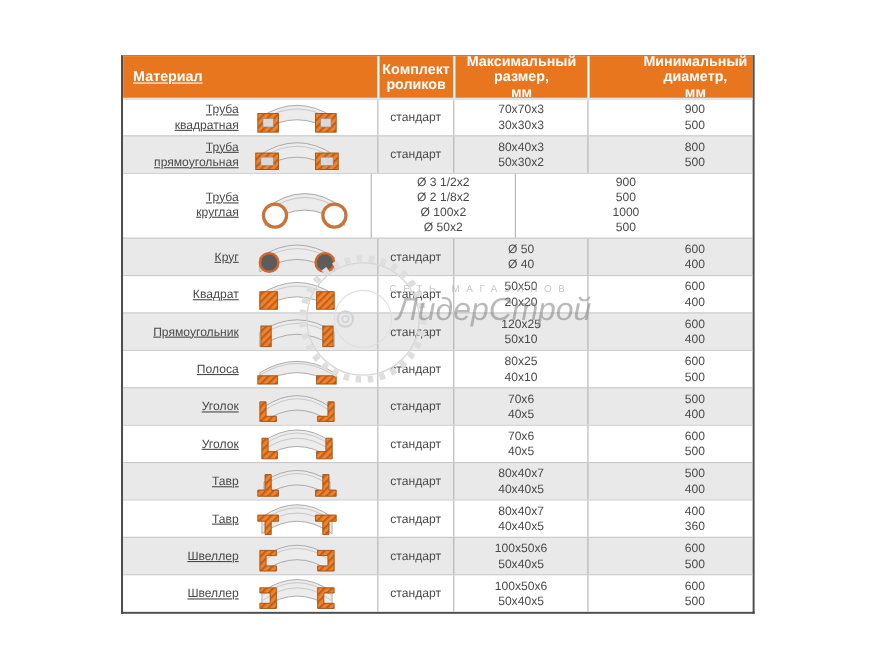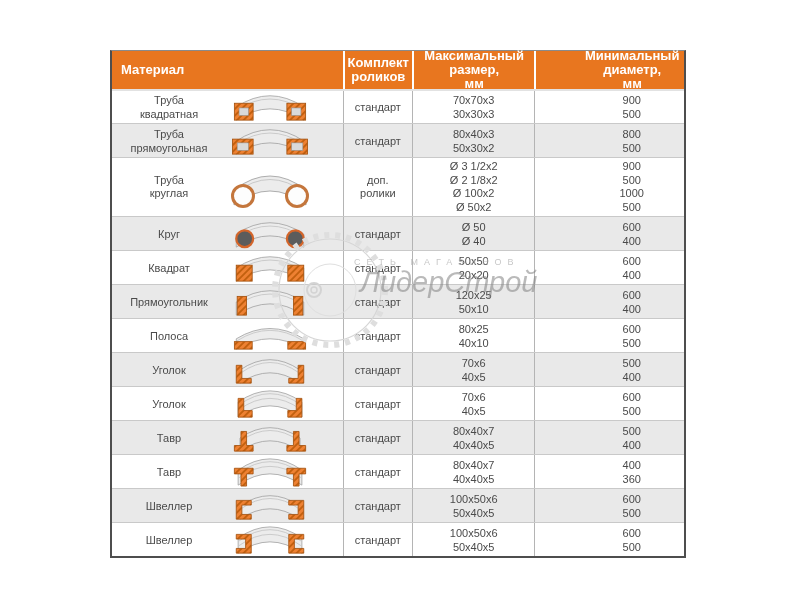--- a/index.html
+++ b/index.html
@@ -20,39 +20,39 @@
 
   .thead { display:flex; background:#e8761f; height:38px; }
   .th {
     color:#fff; font-weight:bold; font-size:13px; line-height:14px;
     display:flex; align-items:center; justify-content:center;
     text-align:center; white-space:pre-line;
   }
   .th.c1 { justify-content:flex-start; text-align:left; padding-left:9px; }
   .thead .c2, .thead .c3, .thead .c4 { border-left:2px solid #ffffff; }
 
-  .c1 { width:225px; }
+  .c1 { width:225px;text-decoration:underline; }
   .c2 { width:74px;margin-left:20px; }
   .c3 { width:131px; }
   .c4 { width:157px;padding-left:44px; }
   .trow .c2, .trow .c3, .trow .c4 { border-left:1px solid #b4b4b4; }
 
   .trow { display:flex; height:34px; border-top:1px solid #c9c9c9; background:#ffffff; }
   .trow.first { border-top:2px solid #e2e2e2; }
   .trow.alt { background:#e9e9e9; }
   .trow.tall { height:59px; }
 
   .td {
     font-size:11px; line-height:14px; white-space:pre-line;
     display:flex; align-items:center; justify-content:center; text-align:center;
     color:#4a4a4a;
   }
   .tall .td { line-height:13.5px; }
   .td.material {
-    justify-content:flex-start; text-align:center; padding-left:9px;
+    justify-content:flex-start; text-align:right; padding-left:9px;
   }
   .mat-label { flex:0 0 96px; }
   .profile-box { flex:1; display:flex; justify-content:center; align-items:center; }
 
   svg .band { fill:#ececec; stroke:#9b9b9b; stroke-width:0.8; }
   svg .bline { fill:none; stroke:#b9b9b9; stroke-width:0.7; }
   svg .sect { fill:url(#hatch); stroke:#a4520f; stroke-width:0.9; }
   svg .hollow { fill:#d9d9d9; stroke:#8f8f8f; stroke-width:0.6; }
 
   
@@ -140,22 +140,20 @@
 круглая</span>
       <span class="profile-box">
         <svg width="88" height="44" viewBox="0 0 88 44">
           <path class="band" d="M8 40 Q44 12 80 40 L80 25 Q44 -3 8 25 Z"></path>
           <path class="bline" d="M9 28 Q44 1 79 28"></path>
           <circle cx="17" cy="31" r="10.5" fill="#fdfdfd" stroke="#c4763c" stroke-width="3"></circle>
           <circle cx="71" cy="31" r="10.5" fill="#fdfdfd" stroke="#c4763c" stroke-width="3"></circle>
         </svg>
       </span>
     </div>
-    <div class="td c2">доп.
-ролики</div>
     <div class="td c3">Ø 3 1/2x2
 Ø 2 1/8x2
 Ø 100x2
 Ø 50x2</div>
     <div class="td c4">900
 500
 1000
 500</div>
   </div>
 

